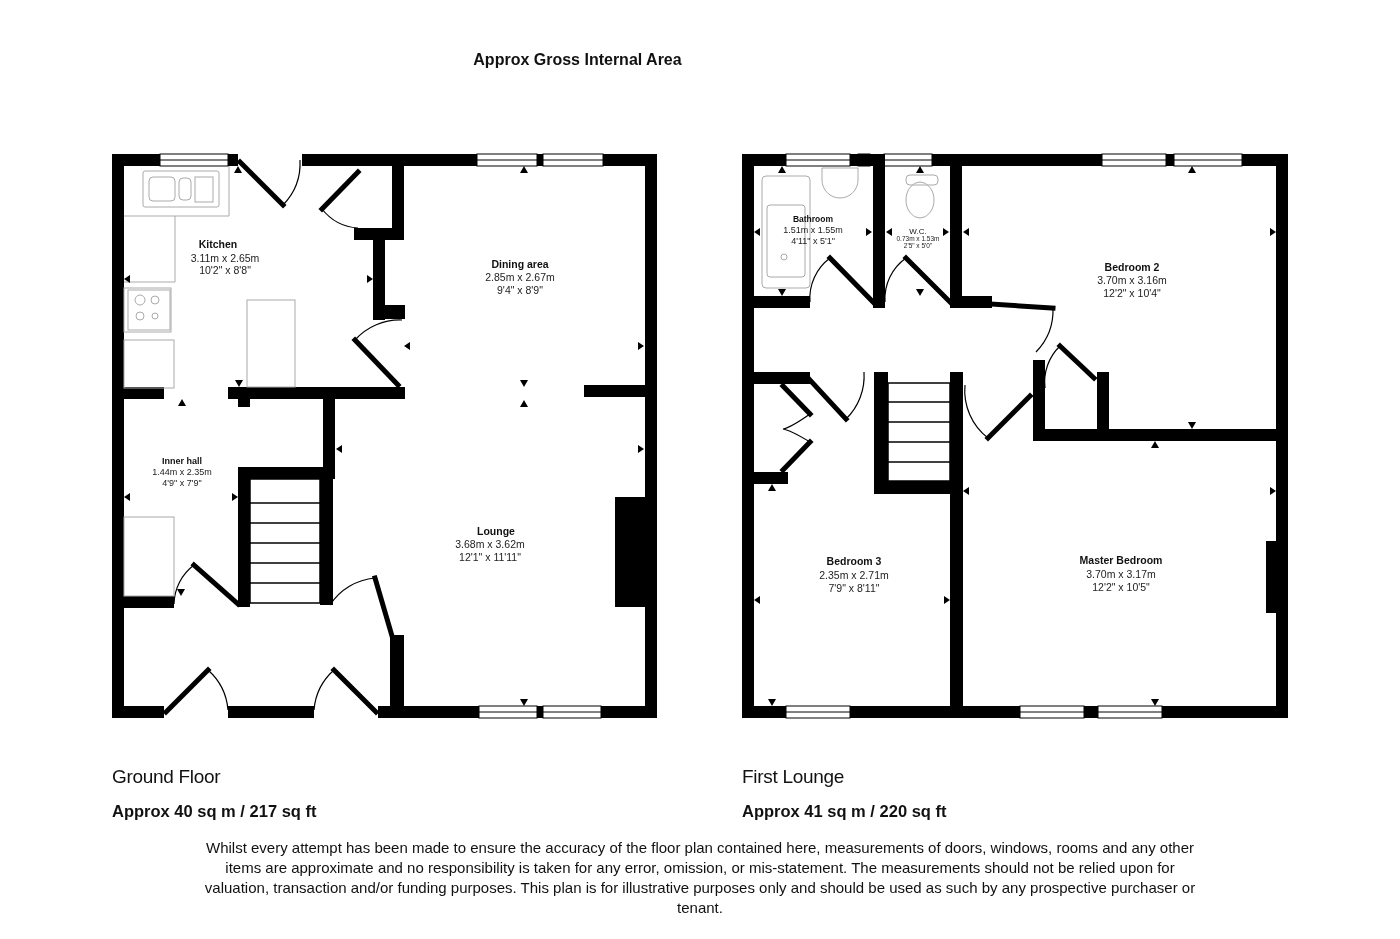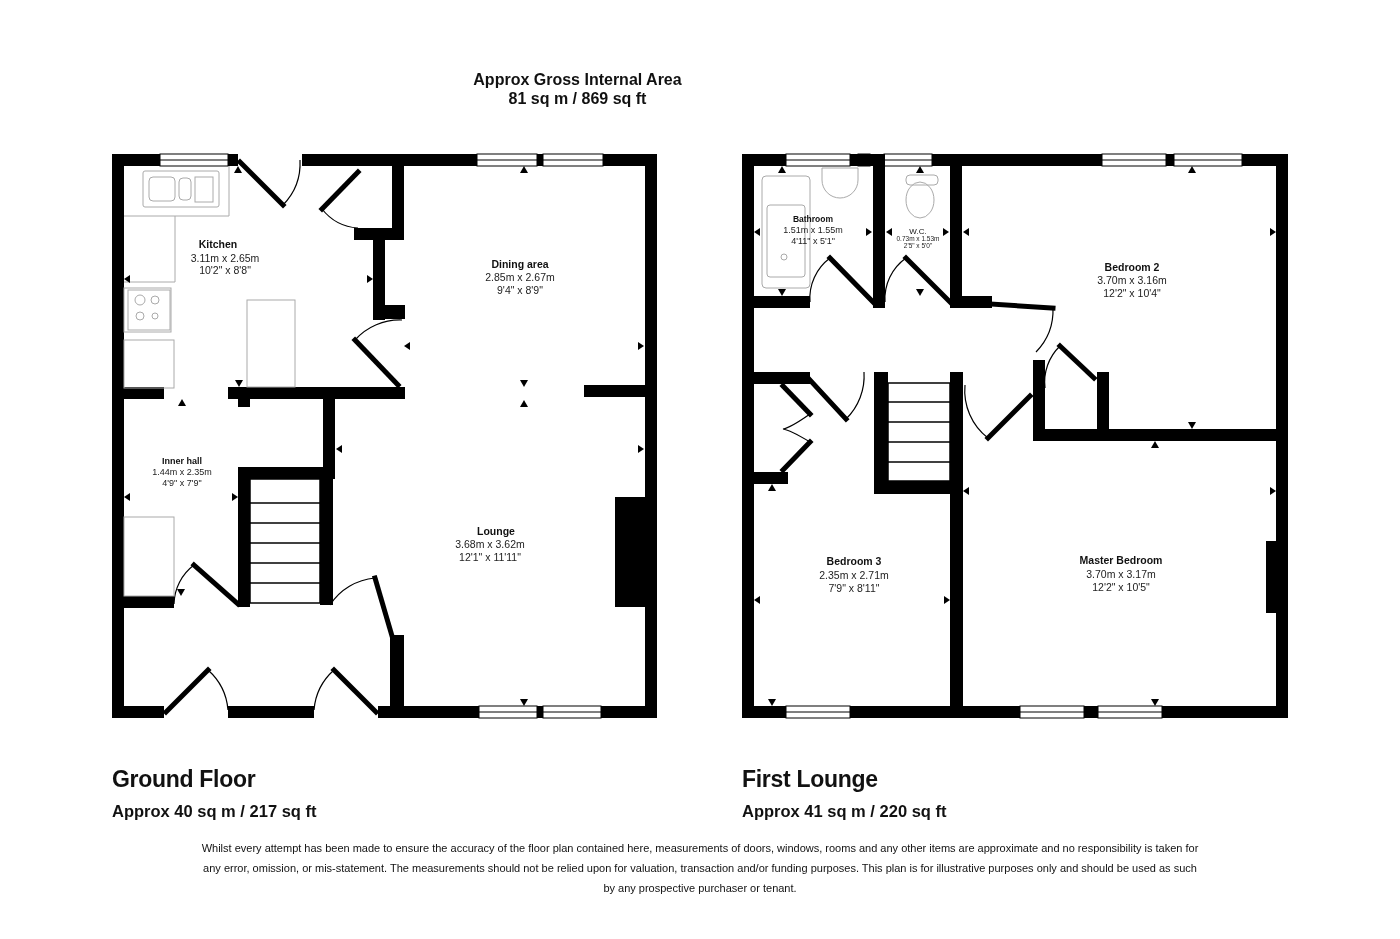--- a/index.html
+++ b/index.html
@@ -1,39 +1,38 @@
 <!DOCTYPE html>
 <html><head>
 <meta charset="utf-8">
 <style>
   html, body { margin:0; padding:0; background:#ffffff; }
   body { width:1400px; height:939px; position:relative; overflow:hidden; font-family:"Liberation Sans", sans-serif; color:#111; }
-  .title { position:absolute; left:0; width:1155px; top:50px; text-align:center; font-weight:bold; font-size:16px; line-height:19px;margin-top:20px; }
+  .title { position:absolute; left:0; width:1155px; top:50px; text-align:center; font-weight:bold; font-size:16px; line-height:19px; }
   svg.plan { position:absolute; left:0; top:0; }
   .wall { fill:#000; }
   .win { fill:#fff; stroke:#000; stroke-width:1; }
   .door { fill:none; stroke:#000; stroke-width:1.2; }
   .dleaf { stroke:#000; stroke-width:5; stroke-linecap:square; }
   .fix { fill:none; stroke:#aaa; stroke-width:1; }
   .tri { fill:#000; }
   .stair { fill:#fff; stroke:#000; stroke-width:1.5; }
   .rname { font-family:"Liberation Sans", sans-serif; font-weight:bold; font-size:10.5px; text-anchor:middle; fill:#111; }
   .rdim { font-family:"Liberation Sans", sans-serif; font-size:10.5px; text-anchor:middle; fill:#222; }
   .rname-s { font-size:8.5px; }
   .rdim-s { font-size:6.5px; }
-  .floor-label { position:absolute; font-size:23px; font-weight:bold; letter-spacing:-0.3px; }
+  .floor-label { position:absolute; font-size:19px; font-weight:normal; letter-spacing:-0.3px; }
   .floor-area { position:absolute; font-size:16.5px; font-weight:bold; }
-  .disclaimer { position:absolute; left:200px; width:1000px; top:838px; text-align:center; font-size:11px; line-height:20px; color:#111; }
+  .disclaimer { position:absolute; left:200px; width:1000px; top:838px; text-align:center; font-size:15px; line-height:20px; color:#111; }
 </style>
 </head>
 <body>
 
 <div class="title">
   <div>Approx Gross Internal Area</div>
-  <div>81 sq m / 869 sq ft</div>
 </div>
 
 <svg class="plan" width="1400" height="939" viewBox="0 0 1400 939">
 
   <g>
 
     <rect class="wall" x="112" y="154" width="12" height="564"></rect>
     <rect class="wall" x="645" y="154" width="12" height="564"></rect>
     <rect class="wall" x="112" y="154" width="126" height="12"></rect>
     <rect class="wall" x="302" y="154" width="355" height="12"></rect>

